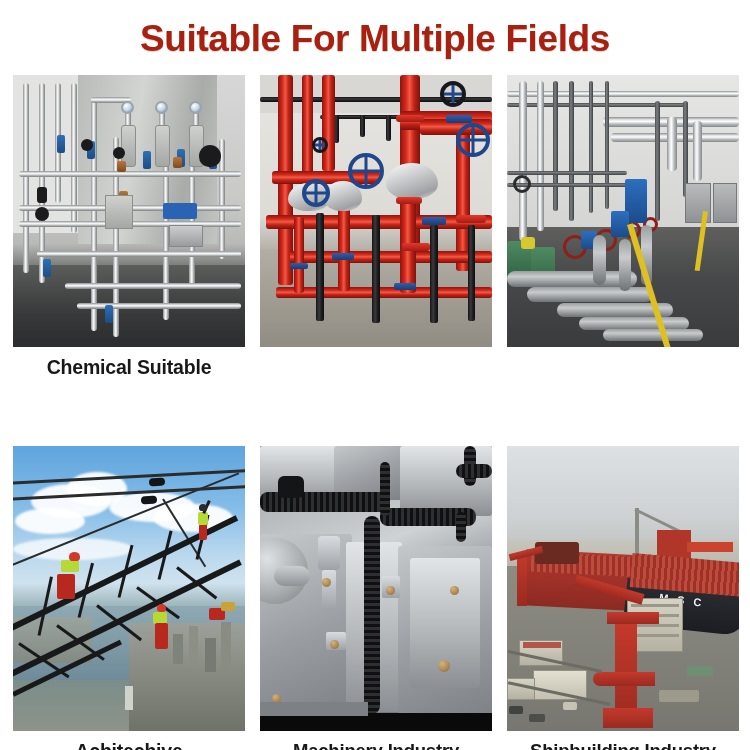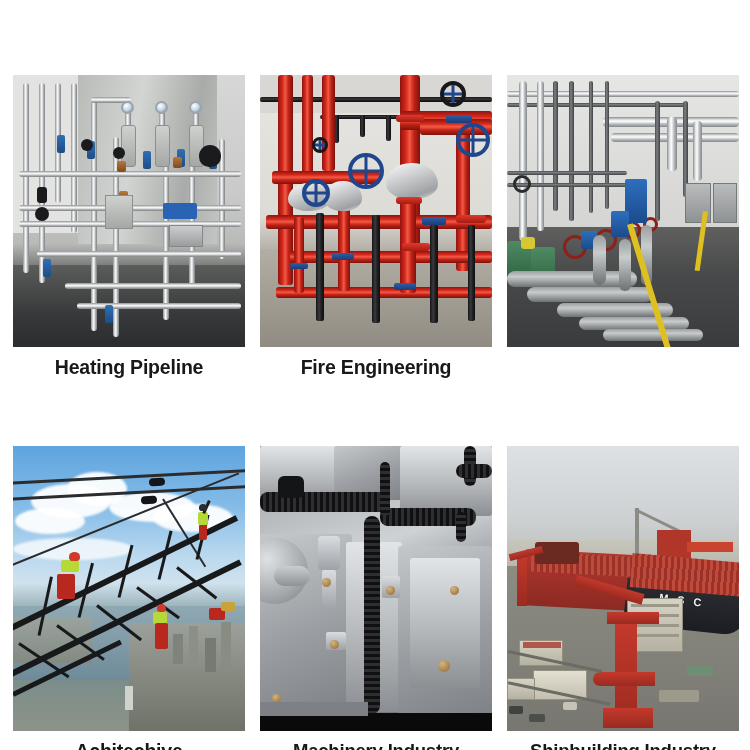--- a/index.html
+++ b/index.html
@@ -162,20 +162,21 @@
   .ship .crane { background: linear-gradient(180deg,#c4392c,#9b2a20); }
   .ship .bldg { background: linear-gradient(180deg,#d6d3c4,#b5b2a3); border:1px solid #93917f; }
   .ship .msc { position:absolute; color:#f2f2f0; font-weight:bold; font-size:11px;
       letter-spacing:3px; text-shadow:0 0 1px #000; }
 </style>
 </head>
 <body>
 
 <div class="page">
 
+  <div class="title">Suitable For Multiple Fields</div>
 
   <div class="grid">
 
     <div class="cell">
       <div class="photo chem">
         <div class="lyr wallpanel2"></div>
         <div class="lyr wallpanel"></div>
         <div class="lyr floor"></div>
 
         <div class="lyr vpipe" style="left:10px;top:8px;height:190px;"></div>
@@ -224,21 +225,21 @@
         <div class="lyr knobblk" style="left:186px;top:70px;width:22px;height:22px;border-radius:50% 50% 45% 45%;"></div>
         <div class="lyr brass" style="left:104px;top:86px;"></div>
         <div class="lyr brass" style="left:160px;top:82px;"></div>
         <div class="lyr brass" style="left:106px;top:116px;"></div>
 
         <div class="lyr" style="left:150px;top:128px;width:34px;height:16px;background:#2a63b4;border-radius:2px;"></div>
         <div class="lyr tank" style="left:92px;top:120px;width:28px;height:34px;"></div>
         <div class="lyr" style="left:156px;top:150px;width:34px;height:22px;background:linear-gradient(180deg,#cbcdcf,#9a9c9e);border:1px solid #85878a;"></div>
         <div class="lyr" style="left:0;bottom:0;width:100%;height:8px;background:#2c2e2f;"></div>
       </div>
-      <div class="caption">Heating Pipeline</div>
+      <div class="caption">Chemical Suitable</div>
     </div>
 
     <div class="cell">
       <div class="photo fire">
         <div class="lyr ceil"></div>
         <div class="lyr grnd"></div>
 
         <div class="lyr bph" style="left:0;top:22px;width:232px;height:5px;"></div>
         <div class="lyr bph" style="left:60px;top:40px;width:120px;height:4px;"></div>
         <div class="lyr bp" style="left:74px;top:40px;width:5px;height:28px;"></div>
@@ -281,21 +282,20 @@
         <div class="lyr flange" style="left:136px;top:122px;width:26px;height:7px;"></div>
         <div class="lyr flange" style="left:136px;top:40px;width:28px;height:7px;"></div>
         <div class="lyr bband" style="left:186px;top:40px;width:26px;height:8px;"></div>
         <div class="lyr bband" style="left:162px;top:142px;width:24px;height:8px;"></div>
         <div class="lyr bband" style="left:72px;top:178px;width:22px;height:7px;"></div>
         <div class="lyr bband" style="left:134px;top:208px;width:22px;height:7px;"></div>
         <div class="lyr bband" style="left:30px;top:188px;width:18px;height:6px;"></div>
         <div class="lyr flange" style="left:142px;top:168px;width:28px;height:8px;"></div>
         <div class="lyr flange" style="left:196px;top:140px;width:30px;height:8px;"></div>
       </div>
-      <div class="caption">Fire Engineering</div>
     </div>
 
     <div class="cell">
       <div class="photo heat">
         <div class="lyr wall"></div>
         <div class="lyr floorh"></div>
 
         <div class="lyr ipipeh" style="left:0;top:16px;width:232px;height:6px;"></div>
         <div class="lyr dpipeh" style="left:0;top:28px;width:180px;height:4px;"></div>
         <div class="lyr ipipeh" style="left:96px;top:42px;width:136px;height:10px;"></div>

